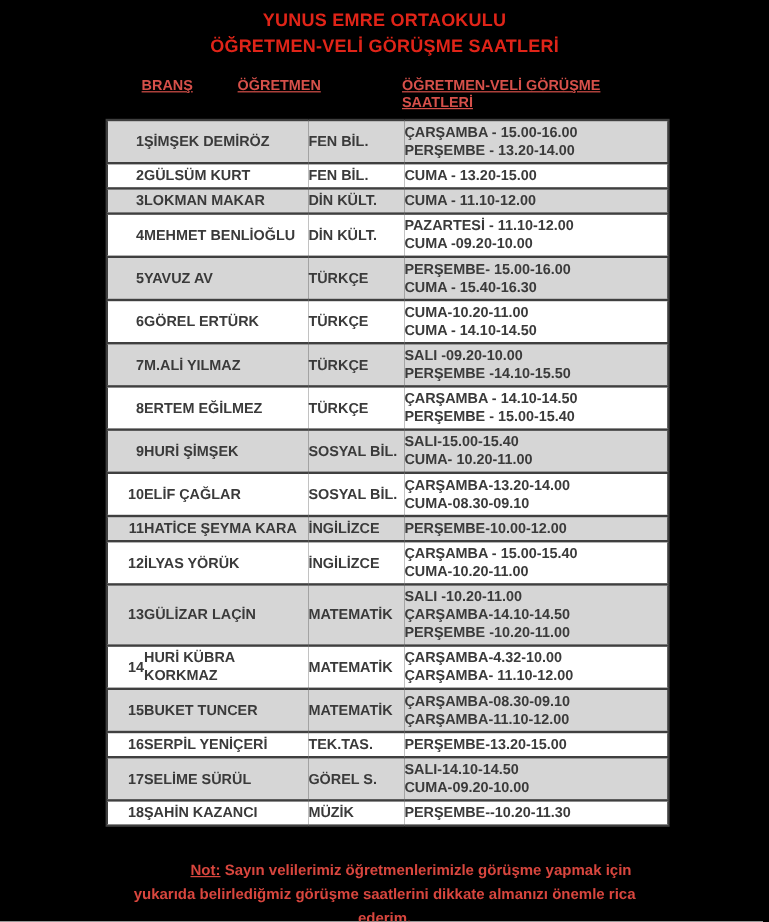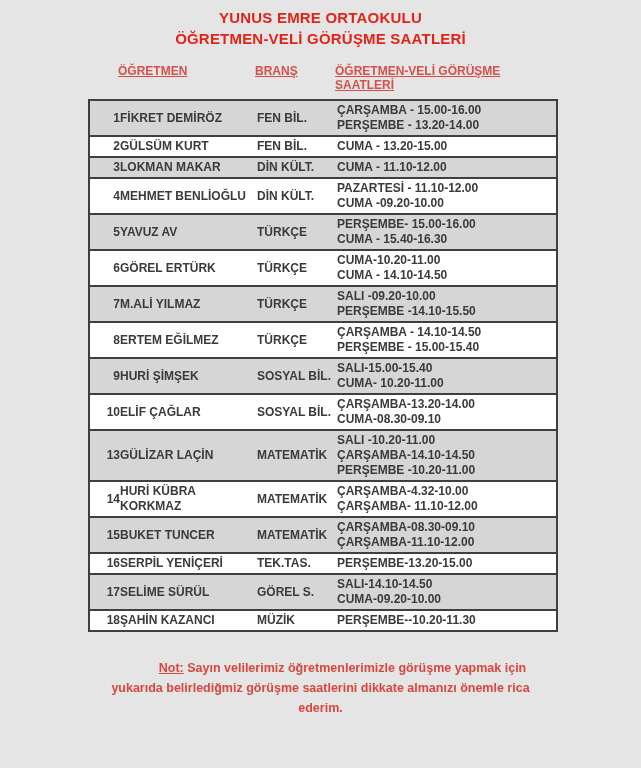--- a/index.html
+++ b/index.html
@@ -1,20 +1,20 @@
 <!DOCTYPE html>
 <html><head>
 <meta charset="utf-8">
 <style>
   html, body { margin: 0; padding: 0; background: #ffffff; }
   .page {
     position: relative;
     width: 641px;
     height: 768px;
-    background: #e5e5e5;
+    background: #000000;
     font-family: "Liberation Sans", sans-serif;
     overflow: hidden;
   }
   .doc-title {
     padding-top: 7px;
     text-align: center;
     color: #e02418;
     font-weight: bold;
     font-size: 15px;
     line-height: 21px;
@@ -67,30 +67,30 @@
 
 <div class="page">
 
   <div class="doc-title">
     <div>YUNUS EMRE ORTAOKULU</div>
     <div>ÖĞRETMEN-VELİ GÖRÜŞME SAATLERİ</div>
   </div>
 
   <div class="col-headers">
     <span class="spacer"></span>
+    <span class="ch ch-branch">BRANŞ</span>
     <span class="ch ch-teacher">ÖĞRETMEN</span>
-    <span class="ch ch-branch">BRANŞ</span>
     <span class="ch ch-times">ÖĞRETMEN-VELİ GÖRÜŞME SAATLERİ</span>
   </div>
 
   <table class="schedule">
     <tbody>
         <tr class="row-gray">
           <td class="c-no">1</td>
-          <td class="c-name">FİKRET DEMİRÖZ</td>
+          <td class="c-name">ŞİMŞEK DEMİRÖZ</td>
           <td class="c-branch">FEN BİL.</td>
           <td class="c-times">
             <div>ÇARŞAMBA - 15.00-16.00</div>
             <div>PERŞEMBE - 13.20-14.00</div>
           </td>
         </tr>
         <tr class="row-white">
           <td class="c-no">2</td>
           <td class="c-name">GÜLSÜM KURT</td>
           <td class="c-branch">FEN BİL.</td>
@@ -160,20 +160,37 @@
             <div>CUMA- 10.20-11.00</div>
           </td>
         </tr>
         <tr class="row-white">
           <td class="c-no">10</td>
           <td class="c-name">ELİF ÇAĞLAR</td>
           <td class="c-branch">SOSYAL BİL.</td>
           <td class="c-times">
             <div>ÇARŞAMBA-13.20-14.00</div>
             <div>CUMA-08.30-09.10</div>
+          </td>
+        </tr>
+        <tr class="row-gray">
+          <td class="c-no">11</td>
+          <td class="c-name">HATİCE ŞEYMA KARA</td>
+          <td class="c-branch">İNGİLİZCE</td>
+          <td class="c-times">
+            <div>PERŞEMBE-10.00-12.00</div>
+          </td>
+        </tr>
+        <tr class="row-white">
+          <td class="c-no">12</td>
+          <td class="c-name">İLYAS YÖRÜK</td>
+          <td class="c-branch">İNGİLİZCE</td>
+          <td class="c-times">
+            <div>ÇARŞAMBA - 15.00-15.40</div>
+            <div>CUMA-10.20-11.00</div>
           </td>
         </tr>
         <tr class="row-gray">
           <td class="c-no">13</td>
           <td class="c-name">GÜLİZAR LAÇİN</td>
           <td class="c-branch">MATEMATİK</td>
           <td class="c-times">
             <div>SALI -10.20-11.00</div>
             <div>ÇARŞAMBA-14.10-14.50</div>
             <div>PERŞEMBE -10.20-11.00</div>

